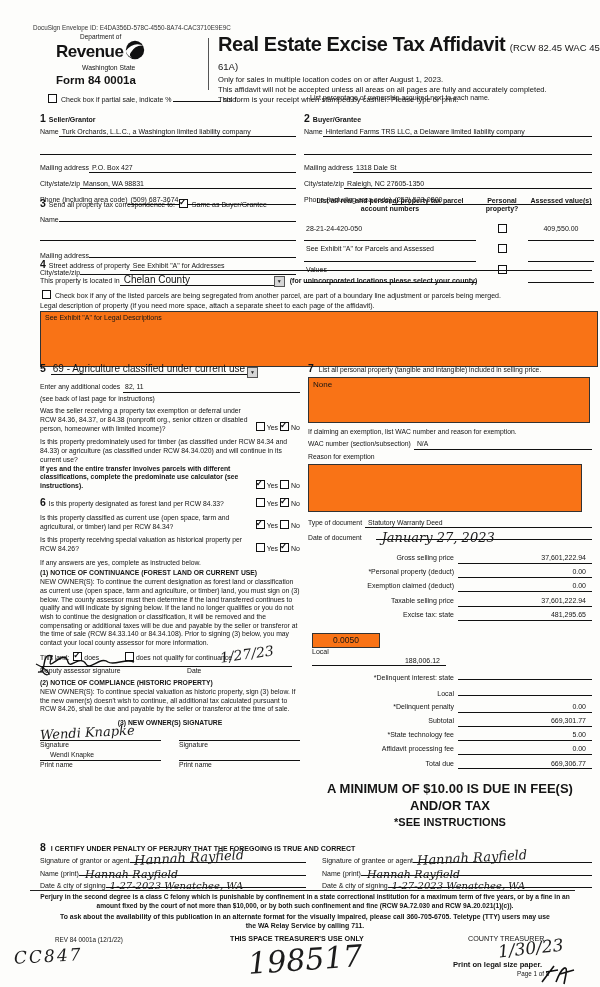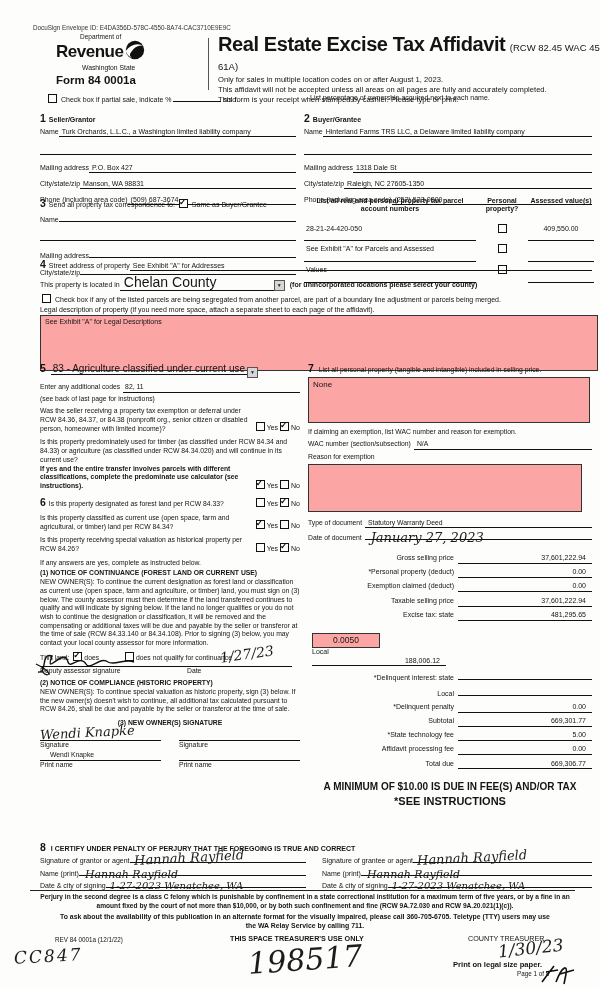--- a/index.html
+++ b/index.html
@@ -19,21 +19,21 @@
   .cb{display:inline-block;width:7px;height:7px;border:1px solid #111;background:#fff;
       position:relative;vertical-align:-1px;margin:0 2px;}
   .cb.checked::after{content:"✓";position:absolute;left:-1px;top:-3px;font-size:9px;font-weight:bold;color:#111;}
   .ddbtn{display:inline-block;width:9px;height:9px;border:1px solid #555;background:#d6d6d6;
          font-size:5px;line-height:9px;text-align:center;vertical-align:-2px;color:#222;}
   .yn{white-space:nowrap;font-size:7px;}
   .q{display:flex;align-items:flex-end;margin-bottom:5px;}
   .q p{margin:0;flex:1;padding-right:4px;}
   .hw{font-family:"DejaVu Serif",serif;font-style:italic;color:#1c1c1c;}
   .sig{font-size:13px;transform:rotate(-3deg);display:inline-block;}
-  .box{border:1.4px solid #333;background:#fca5a5;}
+  .box{border:1.4px solid #333;background:#f97316;}
   .mrow{display:flex;justify-content:flex-end;align-items:baseline;margin-bottom:4.2px;font-size:7px;}
   .mval{width:128px;border-bottom:1px solid #111;text-align:right;margin-left:4px;padding:0 6px 0 0;min-height:8px;}
   .parcels{display:grid;grid-template-columns:172px 48px 66px;column-gap:2px;font-size:7px;}
   .parcels .hd{font-weight:bold;text-align:center;line-height:1.2;}
   .pcell{border-bottom:1px solid #111;min-height:9px;padding:1px 2px 0 2px;}
   .ctr{text-align:center;}
   .vr{position:absolute;left:152px;top:5px;width:1px;height:52px;background:#555;}
 </style>
 </head>
 <body>
@@ -165,37 +165,37 @@
   </div>
 
   <div class="abs" style="left:40px;top:258px;width:552px;font-size:7px;">
     <div class="frow" style="margin-bottom:3px;">
         <span class="secnum">4</span>
       <span>Street address of property</span>
       <span class="grow">See Exhibit "A" for Addresses</span>
       </div>
     <div style="display:flex;align-items:baseline;margin-bottom:3px;">
       <span>This property is located in</span>
-      <span class="fline" style="width:150px;font-size:14px;padding-left:4px;">Chelan County</span>
+      <span class="fline" style="width:150px;font-size:10px;padding-left:4px;">Chelan County</span>
       <span class="ddbtn">▼</span>
       <span class="b i" style="margin-left:5px;">(for unincorporated locations please select your county)</span>
       </div>
     <div style="margin-bottom:3px;"><span class="cb"></span>
       <span>Check box if any of the listed parcels are being segregated from another parcel, are part of a boundary line adjustment or parcels being merged.</span></div>
     <div style="margin-bottom:2px;">Legal description of property (if you need more space, attach a separate sheet to each page of the affidavit).</div>
     <div class="box" style="width:548px;height:50px;padding:2px 4px;">
       <span>See Exhibit "A" for Legal Descriptions</span>
     </div>
   </div>
 
   <div class="abs" style="left:40px;top:362px;width:552px;display:grid;grid-template-columns:260px 284px;column-gap:8px;">
 
     <div class="sm">
       <div style="margin-bottom:5px;"><span class="secnum">5</span>
-        <span style="font-size:10px;border-bottom:1px solid #111;padding:0 2px;">83 - Agriculture classified under current use</span><span class="ddbtn">▼</span></div>
+        <span style="font-size:10px;border-bottom:1px solid #111;padding:0 2px;">69 - Agriculture classified under current use</span><span class="ddbtn">▼</span></div>
       <div style="display:flex;align-items:baseline;margin-bottom:2px;">
           <span>Enter any additional codes</span>
         <span class="grow fval" style="flex:1;border-bottom:1px solid #111;margin-left:3px;">82, 11</span>
         </div>
       <div style="margin-bottom:4px;">(see back of last page for instructions)</div>
 
       <div class="q">
         <p>Was the seller receiving a property tax exemption or deferral under RCW 84.36, 84.37, or 84.38 (nonprofit org., senior citizen or disabled person, homeowner with limited income)?</p>
         <span class="yn"><span class="cb"></span><span>Yes</span><span class="cb checked"></span><span>No</span></span>
       </div>
@@ -271,21 +271,21 @@
         </div>
       <div style="margin-bottom:2px;">Reason for exemption</div>
       <div class="box" style="width:272px;height:46px;"></div>
 
       <div style="display:flex;align-items:baseline;margin-top:7px;">
           <span>Type of document</span>
         <span style="flex:1;border-bottom:1px solid #111;margin-left:3px;padding-left:3px;">Statutory Warranty Deed</span>
         </div>
       <div style="display:flex;align-items:baseline;margin-top:6px;height:14px;">
           <span>Date of document</span>
-        <span style="flex:1;border-bottom:1px solid #111;margin-left:3px;position:relative;">
+        <span style="flex:1;border-bottom:1px solid #111;margin-left:14px;position:relative;">
           <span class="hw" style="position:absolute;left:6px;top:-9px;font-size:13px;">January 27, 2023</span>
           </span>
         </div>
 
       <div style="margin-top:6px;">
         <div class="mrow">
             <span>Gross selling price</span>
             <span class="mval">37,601,222.94</span>
           </div>
         <div class="mrow">
@@ -334,21 +334,21 @@
         <div class="mrow">
             <span>Affidavit processing fee</span>
             <span class="mval">0.00</span>
           </div>
         <div class="mrow">
             <span>Total due</span>
             <span class="mval">669,306.77</span>
           </div>
       </div>
 
-      <div class="b ctr" style="margin-top:12px;font-size:10px;">A MINIMUM OF $10.00 IS DUE IN FEE(S) AND/OR TAX</div>
+      <div class="b ctr" style="margin-top:12px;font-size:13px;">A MINIMUM OF $10.00 IS DUE IN FEE(S) AND/OR TAX</div>
       <div class="b ctr" style="font-size:11px;">*SEE INSTRUCTIONS</div>
     </div>
   </div>
 
   <div class="abs" style="left:40px;top:841px;width:552px;font-size:7px;">
     <div style="margin-bottom:4px;"><span class="secnum">8</span>
       <span class="b">I CERTIFY UNDER PENALTY OF PERJURY THAT THE FOREGOING IS TRUE AND CORRECT</span></div>
     <div style="display:grid;grid-template-columns:266px 270px;column-gap:16px;">
       <div>
         <div style="display:flex;align-items:baseline;height:13px;">

